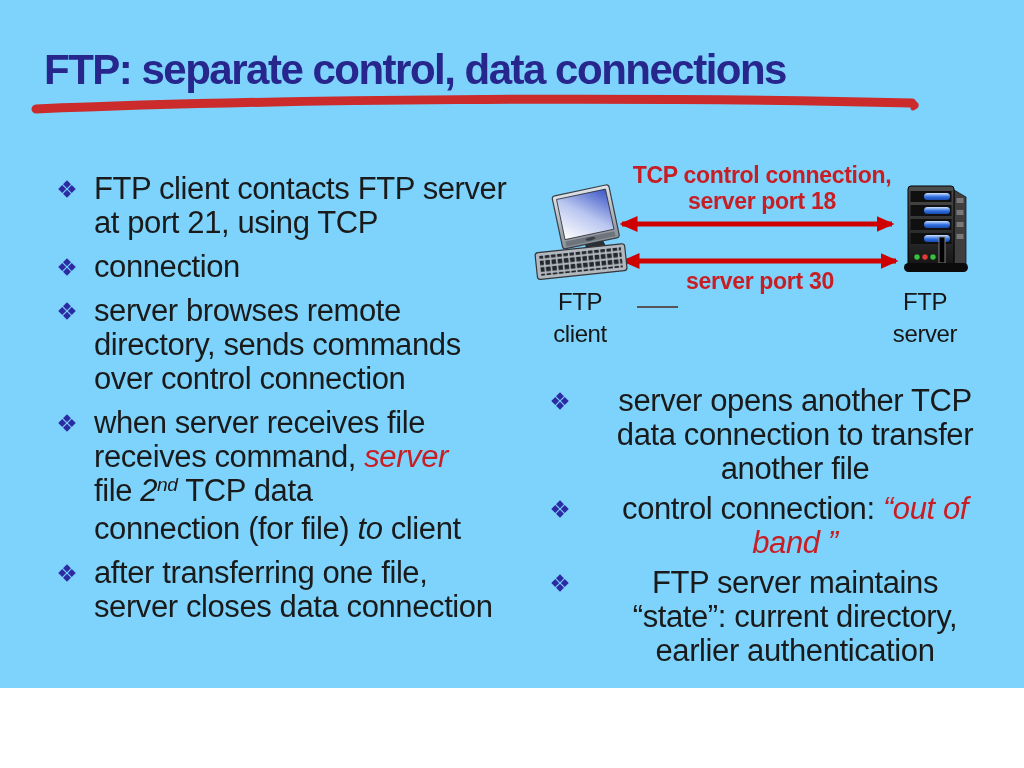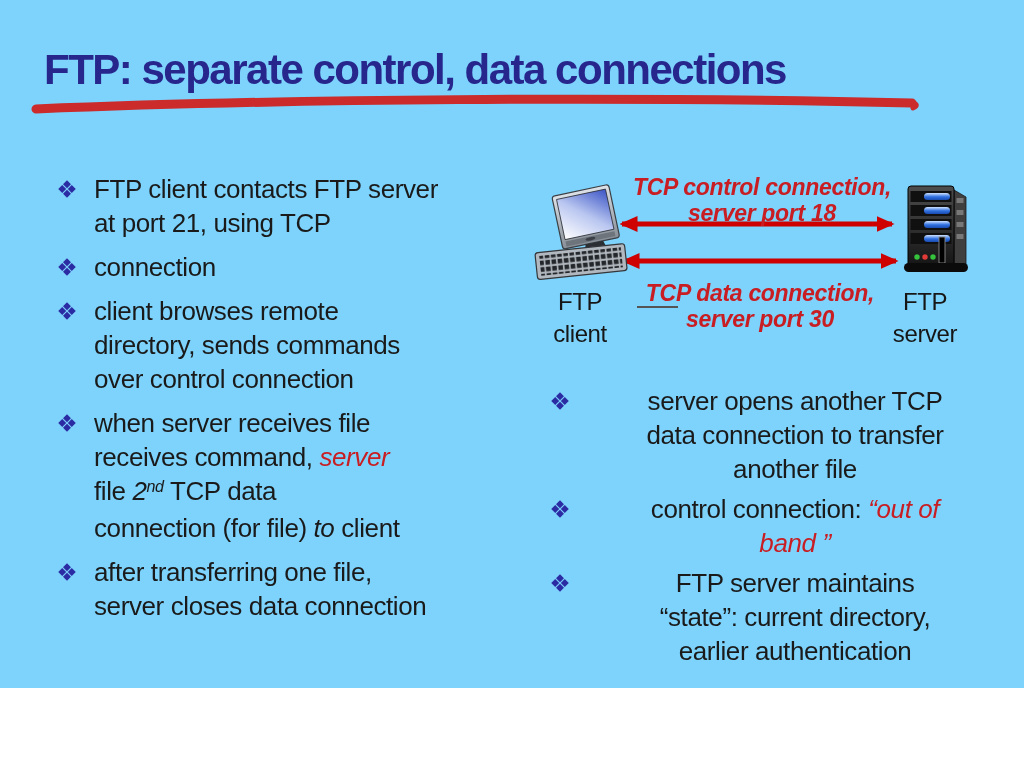--- a/index.html
+++ b/index.html
@@ -25,34 +25,34 @@
   .col{position:absolute;}
   .col-left{left:48px;top:172px;width:480px;}
   .col-right{left:532px;top:384px;width:480px;text-align:center;}
 
   .bullet{display:flex;align-items:flex-start;}
   .col-left .bullet{margin-bottom:10px;}
   .col-right .bullet{margin-bottom:6px;}
   .diamond{flex:0 0 46px;padding-left:10px;margin-top:8px;}
   .lines{flex:1 1 auto;}
   .line{
-    font-size:26px;line-height:34px;letter-spacing:-0.4px;
+    font-size:31px;line-height:34px;letter-spacing:-0.4px;
     color:var(--body-text);white-space:nowrap;
   }
   .seg-n{}
   .seg-i{font-style:italic;}
   .seg-ri{font-style:italic;color:var(--text-red);}
   .seg-isup{font-style:italic;font-size:62%;position:relative;top:-0.5em;}
 
   .diagram-svg{position:absolute;left:520px;top:150px;width:500px;height:212px;}
 
   .conn-lbl{
     position:absolute;width:330px;text-align:center;
-    color:var(--text-red);font-style:italic;font-weight:600;
-    font-size:23px;line-height:26px;letter-spacing:-0.3px;white-space:nowrap;margin-top:12px;
+    color:var(--text-red);font-weight:600;
+    font-size:23px;line-height:26px;letter-spacing:-0.3px;white-space:nowrap;
   }
   .conn-lbl-control{left:597px;top:162px;}
   .conn-lbl-data{left:595px;top:268px;}
 
   .node-lbl{
     position:absolute;width:130px;text-align:center;
     font-size:24px;line-height:32px;color:#161616;letter-spacing:-0.4px;
   }
   .node-lbl-client{left:515px;top:286px;}
   .node-lbl-server{left:860px;top:286px;}
@@ -99,21 +99,21 @@
         </div>
       </div>
       <div class="bullet">
         <span class="diamond"><svg viewBox="0 0 20 20" width="18" height="18">
             <polygon points="10,0.2999999999999998 14.4,4.7 10,9.100000000000001 5.6,4.7" fill="#2B2BA3"></polygon>
             <polygon points="15.3,5.6 19.700000000000003,10 15.3,14.4 10.9,10" fill="#2B2BA3"></polygon>
             <polygon points="10,10.9 14.4,15.3 10,19.700000000000003 5.6,15.3" fill="#2B2BA3"></polygon>
             <polygon points="4.7,5.6 9.100000000000001,10 4.7,14.4 0.2999999999999998,10" fill="#2B2BA3"></polygon>
           </svg></span>
         <div class="lines">
-          <div class="line"><span class="seg-n">client browses remote</span></div>
+          <div class="line"><span class="seg-n">server browses remote</span></div>
           <div class="line"><span class="seg-n">directory, sends commands</span></div>
           <div class="line"><span class="seg-n">over control connection</span></div>
         </div>
       </div>
       <div class="bullet">
         <span class="diamond"><svg viewBox="0 0 20 20" width="18" height="18">
             <polygon points="10,0.2999999999999998 14.4,4.7 10,9.100000000000001 5.6,4.7" fill="#2B2BA3"></polygon>
             <polygon points="15.3,5.6 19.700000000000003,10 15.3,14.4 10.9,10" fill="#2B2BA3"></polygon>
             <polygon points="10,10.9 14.4,15.3 10,19.700000000000003 5.6,15.3" fill="#2B2BA3"></polygon>
             <polygon points="4.7,5.6 9.100000000000001,10 4.7,14.4 0.2999999999999998,10" fill="#2B2BA3"></polygon>
@@ -250,21 +250,20 @@
       <circle cx="413" cy="107" r="2.7" fill="#35c23d"></circle>
       <rect x="384" y="113" width="64" height="9" rx="4.5" fill="#0b0b0b"></rect>
     </g>
   </svg>
 
   <div class="conn-lbl conn-lbl-control">
     <div>TCP control connection,</div>
     <div>server port 18</div>
   </div>
   <div class="conn-lbl conn-lbl-data">
-    <div>TCP data connection,</div>
     <div>server port 30</div>
   </div>
 
   <div class="node-lbl node-lbl-client">
     <div>FTP</div>
     <div>client</div>
   </div>
   <div class="node-lbl node-lbl-server">
     <div>FTP</div>
     <div>server</div>

